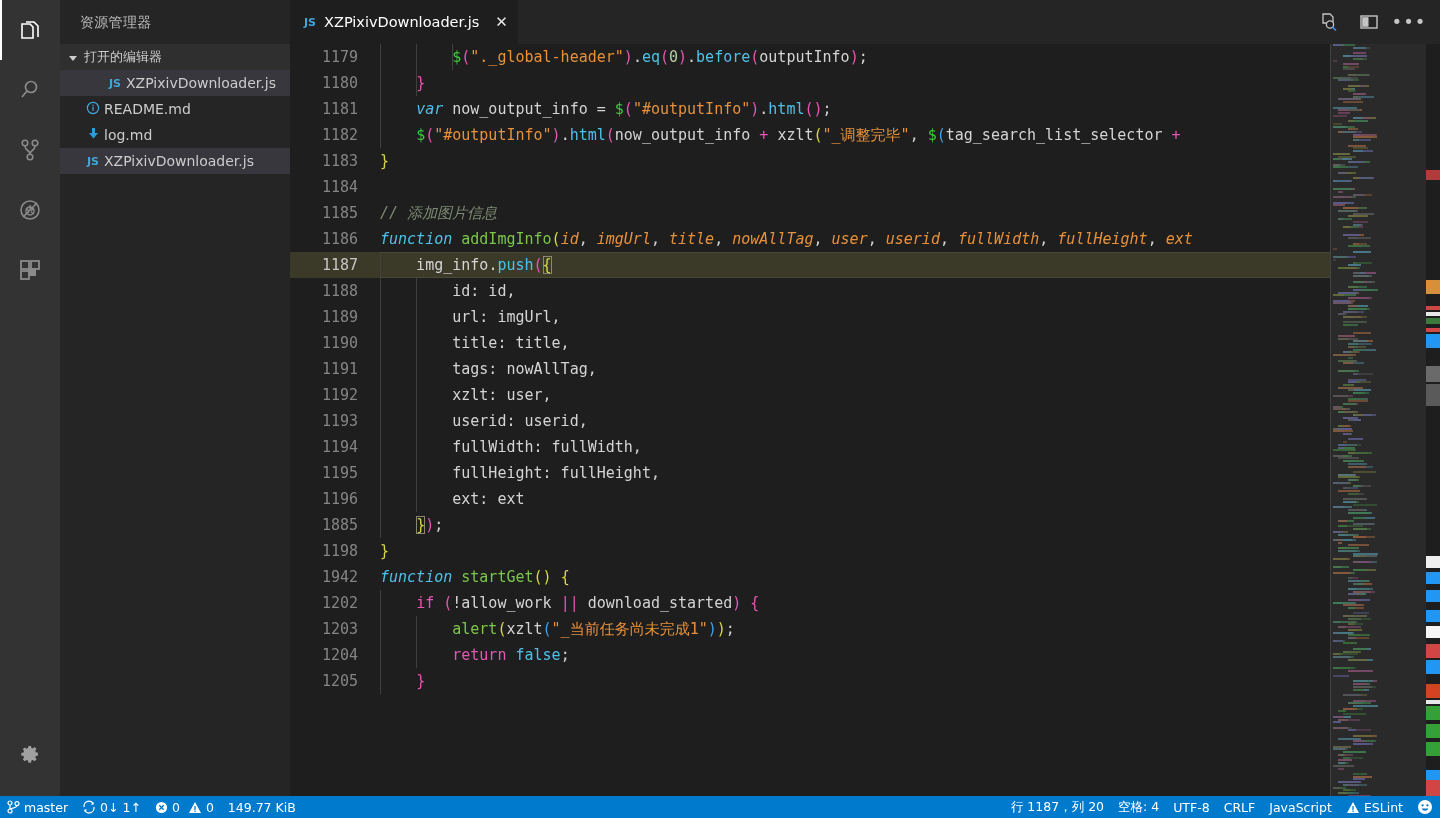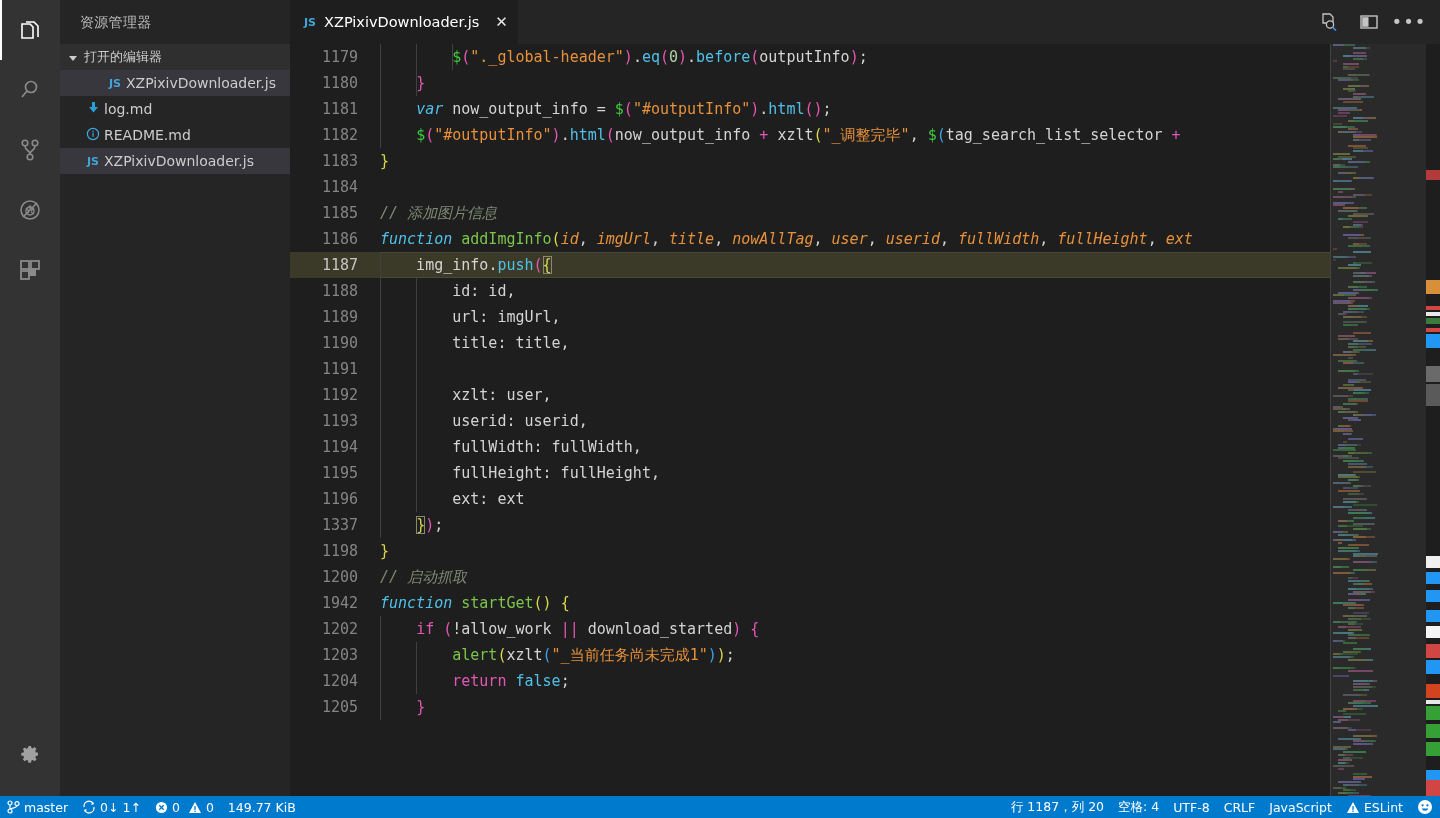--- a/index.html
+++ b/index.html
@@ -198,36 +198,36 @@
       <div class="sb-section-header">
         <span class="twisty"></span>
         <span>打开的编辑器</span>
       </div>
       <div class="sb-row selected indent-2">
         <span class="ficon js">JS</span>
         <span class="lbl">XZPixivDownloader.js</span>
       </div>
 
       <div class="sb-row indent-1">
-        <span class="ficon md-log">
-          <svg width="13" height="13" viewBox="0 0 13 13">
-              <path fill="#2a9fd6" d="M5 1h3v5h3l-4.5 5.5L2 6h3z"></path>
-            </svg>
-        </span>
-        <span class="lbl">log.md</span>
-      </div>
-      <div class="sb-row indent-1">
         <span class="ficon md-readme">
           <svg width="14" height="14" viewBox="0 0 14 14">
               <circle cx="7" cy="7" r="5.6" fill="none" stroke="#3da9e0" stroke-width="1.2"></circle>
               <rect x="6.4" y="5.6" width="1.2" height="4.2" fill="#3da9e0"></rect>
               <rect x="6.4" y="3.6" width="1.2" height="1.3" fill="#3da9e0"></rect>
             </svg>
         </span>
         <span class="lbl">README.md</span>
+      </div>
+      <div class="sb-row indent-1">
+        <span class="ficon md-log">
+          <svg width="13" height="13" viewBox="0 0 13 13">
+              <path fill="#2a9fd6" d="M5 1h3v5h3l-4.5 5.5L2 6h3z"></path>
+            </svg>
+        </span>
+        <span class="lbl">log.md</span>
       </div>
       <div class="sb-row selected indent-1">
         <span class="ficon js">JS</span>
         <span class="lbl">XZPixivDownloader.js</span>
       </div>
     </div>
 
     <div class="editor-area">
       <div class="tabbar">
         <div class="tab">
@@ -264,29 +264,28 @@
               <div class="cl"><span class="ln">1181</span><span class="indent-guide" style="left: 90px;"></span><span class="ctext"><span class="t-def">    </span><span class="t-kw">var</span><span class="t-def"> now_output_info </span><span class="t-op">=</span><span class="t-def"> </span><span class="t-dollar">$</span><span class="t-p1">(</span><span class="t-str">"#outputInfo"</span><span class="t-p1">)</span><span class="t-def">.</span><span class="t-meth">html</span><span class="t-p1">(</span><span class="t-p1">)</span><span class="t-def">;</span></span></div>
               <div class="cl"><span class="ln">1182</span><span class="indent-guide" style="left: 90px;"></span><span class="ctext"><span class="t-def">    </span><span class="t-dollar">$</span><span class="t-p1">(</span><span class="t-str">"#outputInfo"</span><span class="t-p1">)</span><span class="t-def">.</span><span class="t-meth">html</span><span class="t-p1">(</span><span class="t-def">now_output_info </span><span class="t-kw2">+</span><span class="t-def"> </span><span class="t-def">xzlt</span><span class="t-p2">(</span><span class="t-str">"_调整完毕"</span><span class="t-def">, </span><span class="t-dollar">$</span><span class="t-p3">(</span><span class="t-def">tag_search_list_selector </span><span class="t-kw2">+</span></span></div>
               <div class="cl"><span class="ln">1183</span><span class="ctext"><span class="t-p2">}</span></span></div>
               <div class="cl"><span class="ln">1184</span><span class="ctext"></span></div>
               <div class="cl"><span class="ln">1185</span><span class="ctext"><span class="t-cmt">// 添加图片信息</span></span></div>
               <div class="cl"><span class="ln">1186</span><span class="ctext"><span class="t-kw">function</span><span class="t-def"> </span><span class="t-fn">addImgInfo</span><span class="t-p2">(</span><span class="t-param">id</span><span class="t-def">, </span><span class="t-param">imgUrl</span><span class="t-def">, </span><span class="t-param">title</span><span class="t-def">, </span><span class="t-param">nowAllTag</span><span class="t-def">, </span><span class="t-param">user</span><span class="t-def">, </span><span class="t-param">userid</span><span class="t-def">, </span><span class="t-param">fullWidth</span><span class="t-def">, </span><span class="t-param">fullHeight</span><span class="t-def">, </span><span class="t-param">ext</span></span></div>
               <div class="cl current"><span class="ln">1187</span><span class="indent-guide" style="left: 90px;"></span><span class="ctext"><span class="t-def">    img_info</span><span class="t-def">.</span><span class="t-meth">push</span><span class="t-p1">(</span><span class="t-p2 bm">{</span></span></div>
               <div class="cl"><span class="ln">1188</span><span class="indent-guide" style="left: 90px;"></span><span class="indent-guide" style="left: 126.12px;"></span><span class="ctext"><span class="t-def">        id: id,</span></span></div>
               <div class="cl"><span class="ln">1189</span><span class="indent-guide" style="left: 90px;"></span><span class="indent-guide" style="left: 126.12px;"></span><span class="ctext"><span class="t-def">        url: imgUrl,</span></span></div>
               <div class="cl"><span class="ln">1190</span><span class="indent-guide" style="left: 90px;"></span><span class="indent-guide" style="left: 126.12px;"></span><span class="ctext"><span class="t-def">        title: title,</span></span></div>
-              <div class="cl"><span class="ln">1191</span><span class="indent-guide" style="left: 90px;"></span><span class="indent-guide" style="left: 126.12px;"></span></div>
+              <div class="cl"><span class="ln">1191</span><span class="indent-guide" style="left: 90px;"></span><span class="indent-guide" style="left: 126.12px;"></span><span class="ctext"><span class="t-def">        tags: nowAllTag,</span></span></div>
               <div class="cl"><span class="ln">1192</span><span class="indent-guide" style="left: 90px;"></span><span class="indent-guide" style="left: 126.12px;"></span><span class="ctext"><span class="t-def">        xzlt: user,</span></span></div>
               <div class="cl"><span class="ln">1193</span><span class="indent-guide" style="left: 90px;"></span><span class="indent-guide" style="left: 126.12px;"></span><span class="ctext"><span class="t-def">        userid: userid,</span></span></div>
               <div class="cl"><span class="ln">1194</span><span class="indent-guide" style="left: 90px;"></span><span class="indent-guide" style="left: 126.12px;"></span><span class="ctext"><span class="t-def">        fullWidth: fullWidth,</span></span></div>
               <div class="cl"><span class="ln">1195</span><span class="indent-guide" style="left: 90px;"></span><span class="indent-guide" style="left: 126.12px;"></span><span class="ctext"><span class="t-def">        fullHeight: fullHeight,</span></span></div>
               <div class="cl"><span class="ln">1196</span><span class="indent-guide" style="left: 90px;"></span><span class="indent-guide" style="left: 126.12px;"></span><span class="ctext"><span class="t-def">        ext: ext</span></span></div>
-              <div class="cl"><span class="ln">1337</span><span class="indent-guide" style="left: 90px;"></span><span class="ctext"><span class="t-def">    </span><span class="t-p2 bm">}</span><span class="t-p1">)</span><span class="t-def">;</span></span></div>
+              <div class="cl"><span class="ln">1885</span><span class="indent-guide" style="left: 90px;"></span><span class="ctext"><span class="t-def">    </span><span class="t-p2 bm">}</span><span class="t-p1">)</span><span class="t-def">;</span></span></div>
               <div class="cl"><span class="ln">1198</span><span class="ctext"><span class="t-p2">}</span></span></div>
-              <div class="cl"><span class="ln">1200</span><span class="ctext"><span class="t-cmt">// 启动抓取</span></span></div>
               <div class="cl"><span class="ln">1942</span><span class="ctext"><span class="t-kw">function</span><span class="t-def"> </span><span class="t-fn">startGet</span><span class="t-p2">(</span><span class="t-p2">)</span><span class="t-def"> </span><span class="t-p2">{</span></span></div>
               <div class="cl"><span class="ln">1202</span><span class="indent-guide" style="left: 90px;"></span><span class="ctext"><span class="t-def">    </span><span class="t-kw2">if</span><span class="t-def"> </span><span class="t-p1">(</span><span class="t-def">!allow_work </span><span class="t-kw2">||</span><span class="t-def"> download_started</span><span class="t-p1">)</span><span class="t-def"> </span><span class="t-p1">{</span></span></div>
               <div class="cl"><span class="ln">1203</span><span class="indent-guide" style="left: 90px;"></span><span class="indent-guide" style="left: 126.12px;"></span><span class="ctext"><span class="t-def">        </span><span class="t-fn">alert</span><span class="t-p2">(</span><span class="t-def">xzlt</span><span class="t-p3">(</span><span class="t-str">"_当前任务尚未完成1"</span><span class="t-p3">)</span><span class="t-p2">)</span><span class="t-def">;</span></span></div>
               <div class="cl"><span class="ln">1204</span><span class="indent-guide" style="left: 90px;"></span><span class="indent-guide" style="left: 126.12px;"></span><span class="ctext"><span class="t-def">        </span><span class="t-kw2">return</span><span class="t-def"> </span><span class="t-bool">false</span><span class="t-def">;</span></span></div>
               <div class="cl"><span class="ln">1205</span><span class="indent-guide" style="left: 90px;"></span><span class="ctext"><span class="t-def">    </span><span class="t-p1">}</span></span></div>
             </div>
 
         </div>
         <div class="minimap" id="minimap">
           <div class="mm-border"></div>

